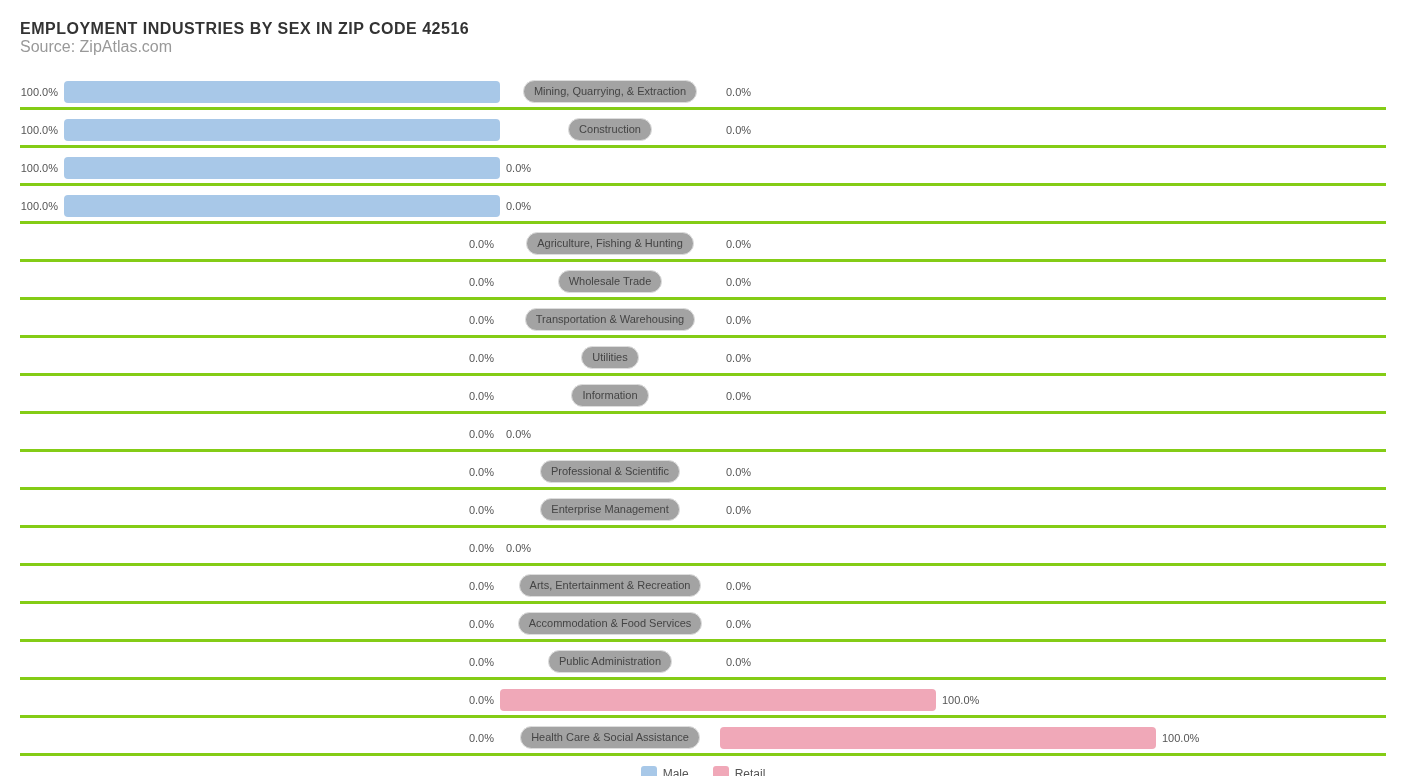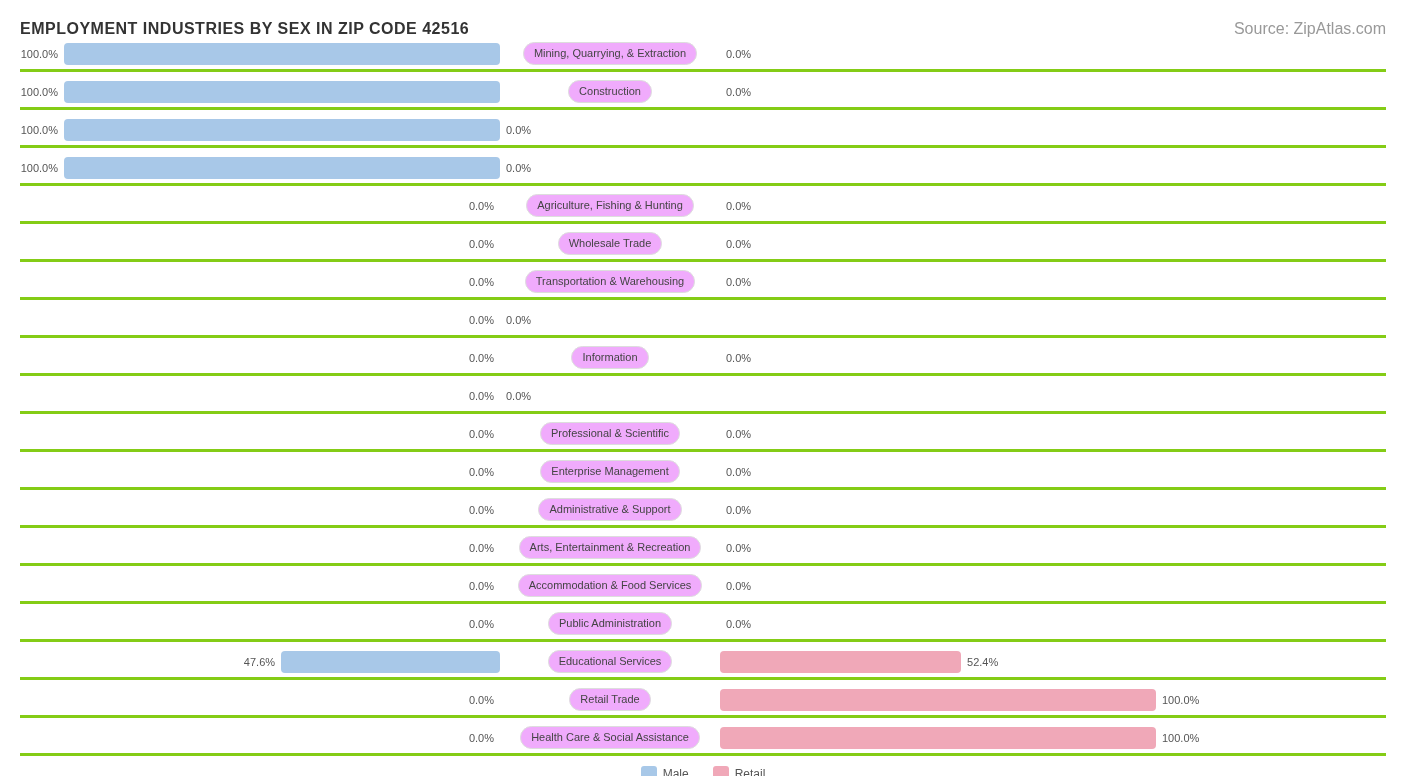--- a/index.html
+++ b/index.html
@@ -7,21 +7,22 @@
       font-family: Arial, sans-serif;
       background: #fff;
       padding: 20px;
       width: 1406px;
       min-height: 776px;
     }
     .header {
       display: flex;
       justify-content: space-between;
       align-items: flex-start;
-      margin-bottom: 0;
+      margin-bottom: 20px;
+      flex-direction: column;
     }
     .title {
       font-size: 16px;
       font-weight: bold;
       color: #333;
       text-transform: uppercase;
       letter-spacing: 0.5px;
     }
     .source {
       font-size: 16px;
@@ -51,21 +52,21 @@
       gap: 6px;
     }
     .label-area {
       width: 220px;
       display: flex;
       align-items: center;
       justify-content: center;
       padding: 0 4px;
     }
     .label-pill {
-      background: #f0abfc;
+      background: #a3a3a3;
       border: 1px solid #ddd;
       border-radius: 20px;
       padding: 3px 10px;
       font-size: 11px;
       color: #444;
       text-align: right;
       white-space: nowrap;
       line-height: 1.3;
     }
     .bar-male {
@@ -205,20 +206,23 @@
       <div class="right-bar-area">
         <div class="bar-female" style="width:0px;"></div>
         <span class="pct-label pct-label-right">0.0%</span>
       </div>
     </div>
     <div class="row">
       <div class="left-bar-area">
         <span class="pct-label pct-label-left">0.0%</span>
         <div class="bar-male" style="width:0px;"></div>
       </div>
+      <div class="label-area">
+        <div class="label-pill">Utilities</div>
+      </div>
       <div class="right-bar-area">
         <div class="bar-female" style="width:0px;"></div>
         <span class="pct-label pct-label-right">0.0%</span>
       </div>
     </div>
     <div class="row">
       <div class="left-bar-area">
         <span class="pct-label pct-label-left">0.0%</span>
         <div class="bar-male" style="width:0px;"></div>
       </div>
@@ -264,23 +268,20 @@
       <div class="right-bar-area">
         <div class="bar-female" style="width:0px;"></div>
         <span class="pct-label pct-label-right">0.0%</span>
       </div>
     </div>
     <div class="row">
       <div class="left-bar-area">
         <span class="pct-label pct-label-left">0.0%</span>
         <div class="bar-male" style="width:0px;"></div>
       </div>
-      <div class="label-area">
-        <div class="label-pill">Administrative &amp; Support</div>
-      </div>
       <div class="right-bar-area">
         <div class="bar-female" style="width:0px;"></div>
         <span class="pct-label pct-label-right">0.0%</span>
       </div>
     </div>
     <div class="row">
       <div class="left-bar-area">
         <span class="pct-label pct-label-left">0.0%</span>
         <div class="bar-male" style="width:0px;"></div>
       </div>
@@ -313,38 +314,22 @@
       <div class="label-area">
         <div class="label-pill">Public Administration</div>
       </div>
       <div class="right-bar-area">
         <div class="bar-female" style="width:0px;"></div>
         <span class="pct-label pct-label-right">0.0%</span>
       </div>
     </div>
     <div class="row">
       <div class="left-bar-area">
-        <span class="pct-label pct-label-left">47.6%</span>
-        <div class="bar-male" style="width:218.96px;"></div>
-      </div>
-      <div class="label-area">
-        <div class="label-pill">Educational Services</div>
-      </div>
-      <div class="right-bar-area">
-        <div class="bar-female" style="width:241.04000000000002px;"></div>
-        <span class="pct-label pct-label-right">52.4%</span>
-      </div>
-    </div>
-    <div class="row">
-      <div class="left-bar-area">
-        <span class="pct-label pct-label-left">0.0%</span>
-        <div class="bar-male" style="width:0px;"></div>
-      </div>
-      <div class="label-area">
-        <div class="label-pill">Retail Trade</div>
+        <span class="pct-label pct-label-left">0.0%</span>
+        <div class="bar-male" style="width:0px;"></div>
       </div>
       <div class="right-bar-area">
         <div class="bar-female" style="width:460px;"></div>
         <span class="pct-label pct-label-right">100.0%</span>
       </div>
     </div>
     <div class="row">
       <div class="left-bar-area">
         <span class="pct-label pct-label-left">0.0%</span>
         <div class="bar-male" style="width:0px;"></div>

